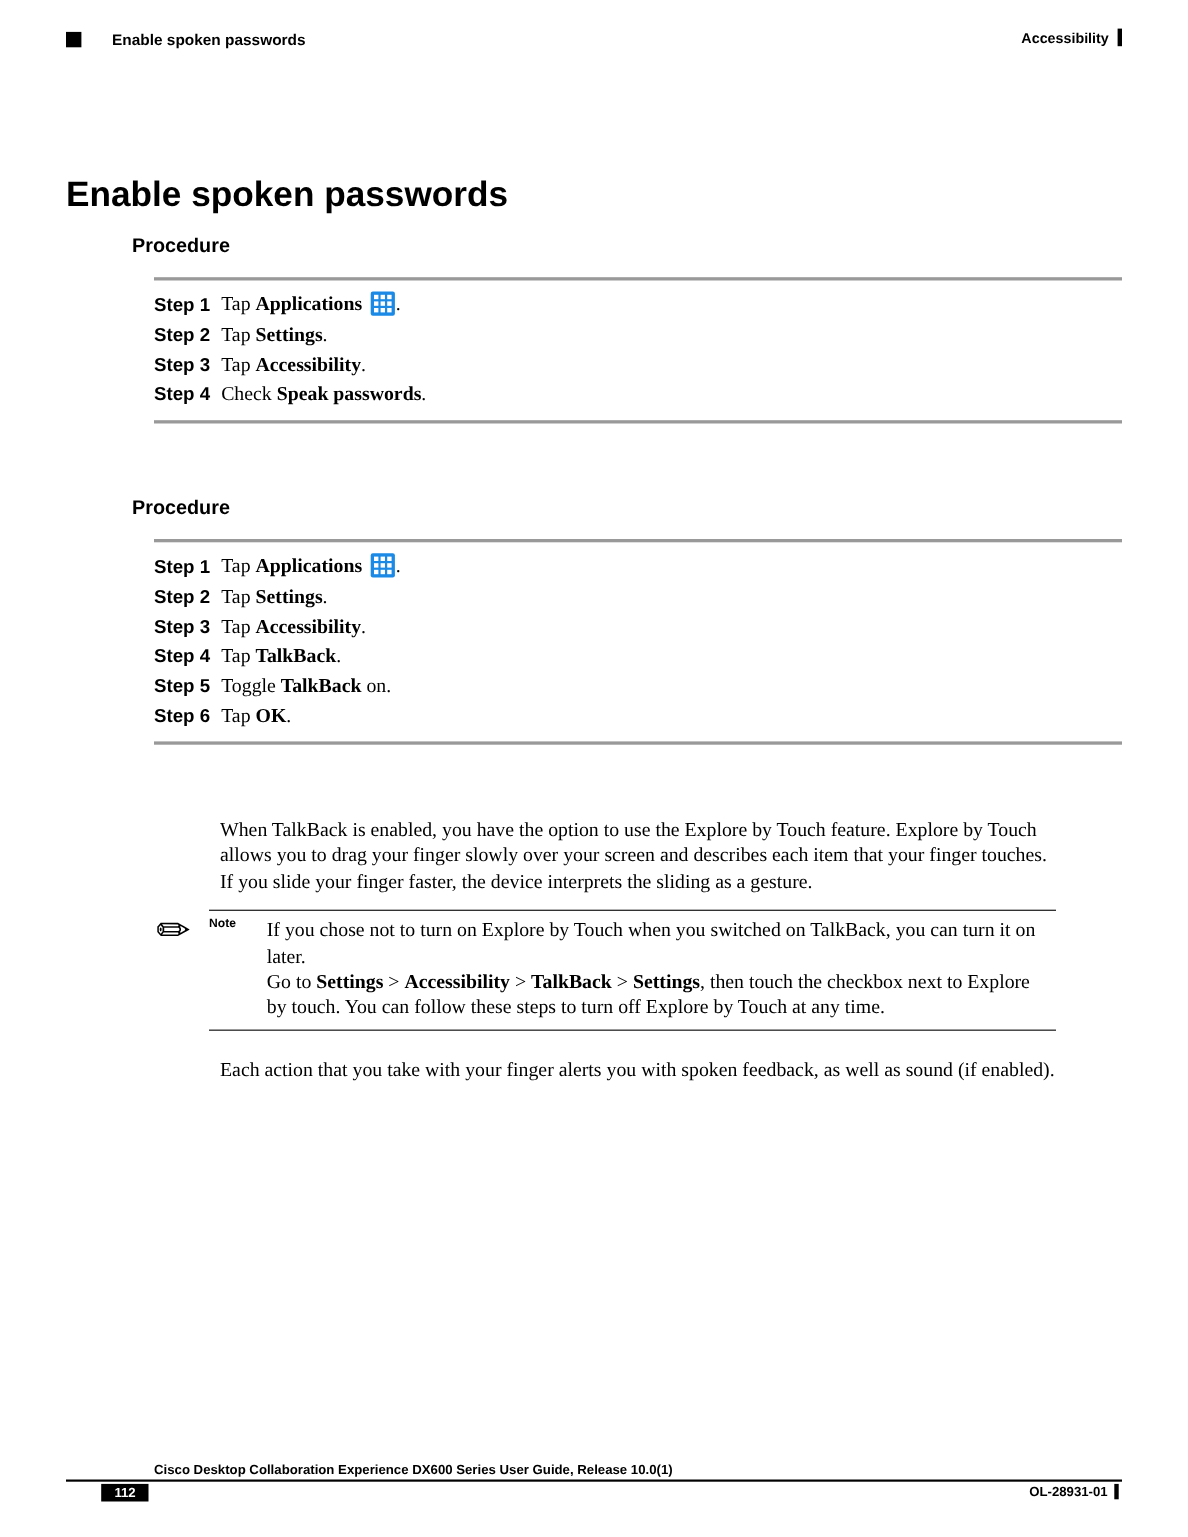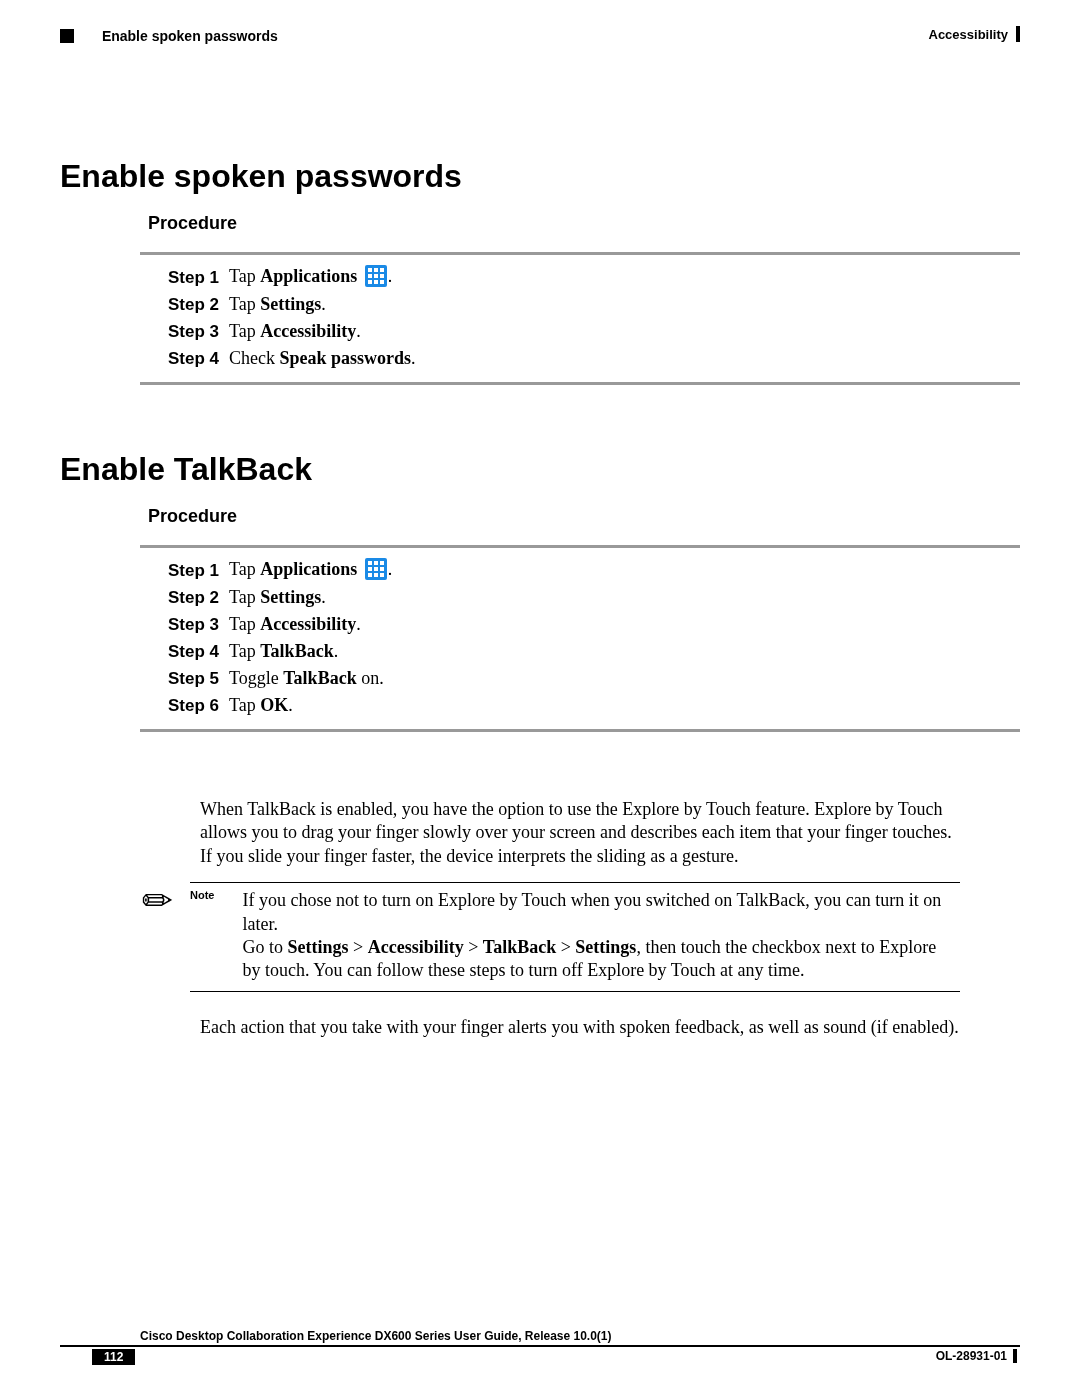--- a/index.html
+++ b/index.html
@@ -51,30 +51,30 @@
     font-family: Arial, Helvetica, sans-serif;
     font-size: 32px;
     font-weight: bold;
     margin: 0 0 18px 0;
   }
   .first-heading { margin-top: 100px; }
   .procedure-label {
     font-family: Arial, Helvetica, sans-serif;
     font-weight: bold;
     font-size: 18px;
-    margin-left: 88px;
+    margin-left: 60px;
     margin-bottom: 18px;
   }
   .proc-sep {
     border: none;
     border-top: 3px solid #999;
     margin: 0 0 6px 80px;
   }
   .steps-table {
-    margin-left: 108px;
+    margin-left: 80px;
     border-collapse: collapse;
   }
   .steps-table td {
     padding: 3px 10px 3px 0;
     vertical-align: bottom;
   }
   .steps-table td.step-label {
     font-family: Arial, Helvetica, sans-serif;
     font-weight: bold;
     font-size: 17px;
@@ -206,21 +206,20 @@
         <tr>
           <td class="step-label">Step 4</td>
           <td><span>Check </span><span class="bold">Speak passwords</span><span>.</span></td>
         </tr>
       </tbody>
   </table>
   <hr class="proc-sep" style="margin-top:10px;">
 
   <div class="block60"></div>
 
-  <h1 class="section-heading">Enable TalkBack</h1>
   <div class="procedure-label">Procedure</div>
   <hr class="proc-sep">
   <table class="steps-table">
     <tbody id="s2-steps">
         <tr>
           <td class="step-label">Step 1</td>
           <td><span>Tap </span><span class="bold">Applications</span> <svg class="app-icon" viewBox="0 0 24 24">
               <rect x="1" y="1" width="22" height="22" rx="2" fill="#1a8ae6"></rect>
               <rect x="4" y="4" width="4" height="4" fill="#fff"></rect>
               <rect x="10" y="4" width="4" height="4" fill="#fff"></rect>

